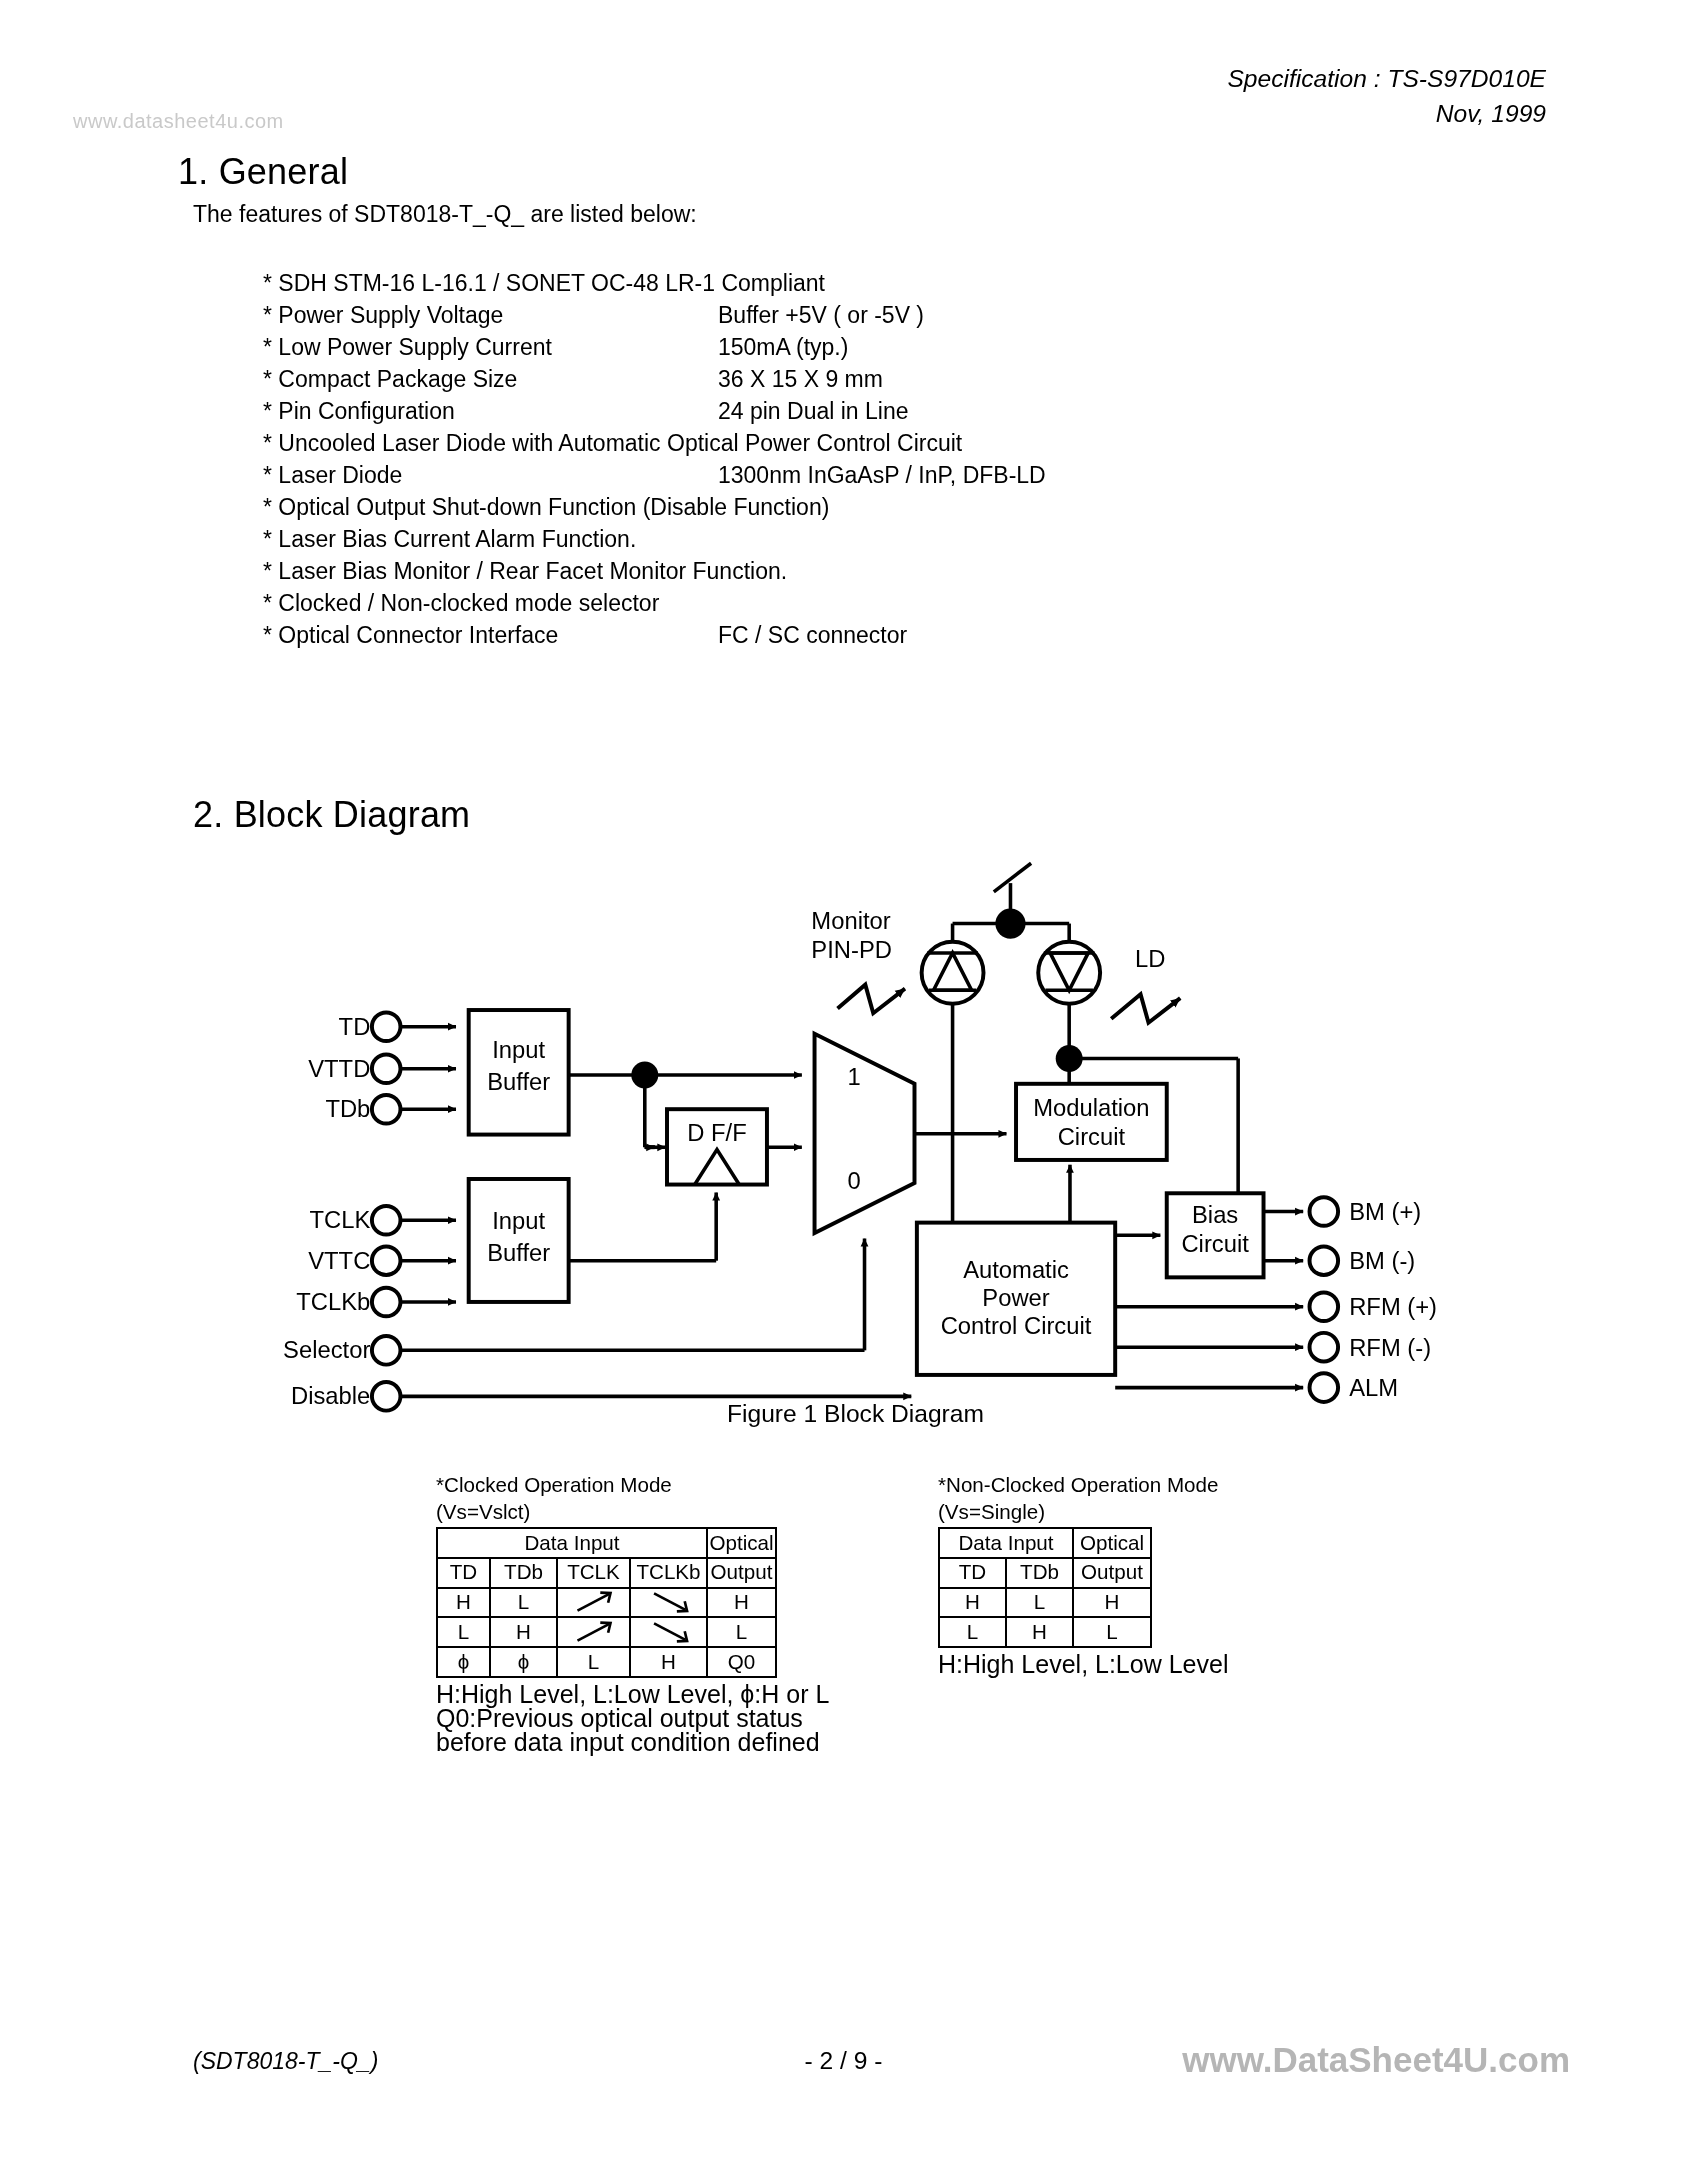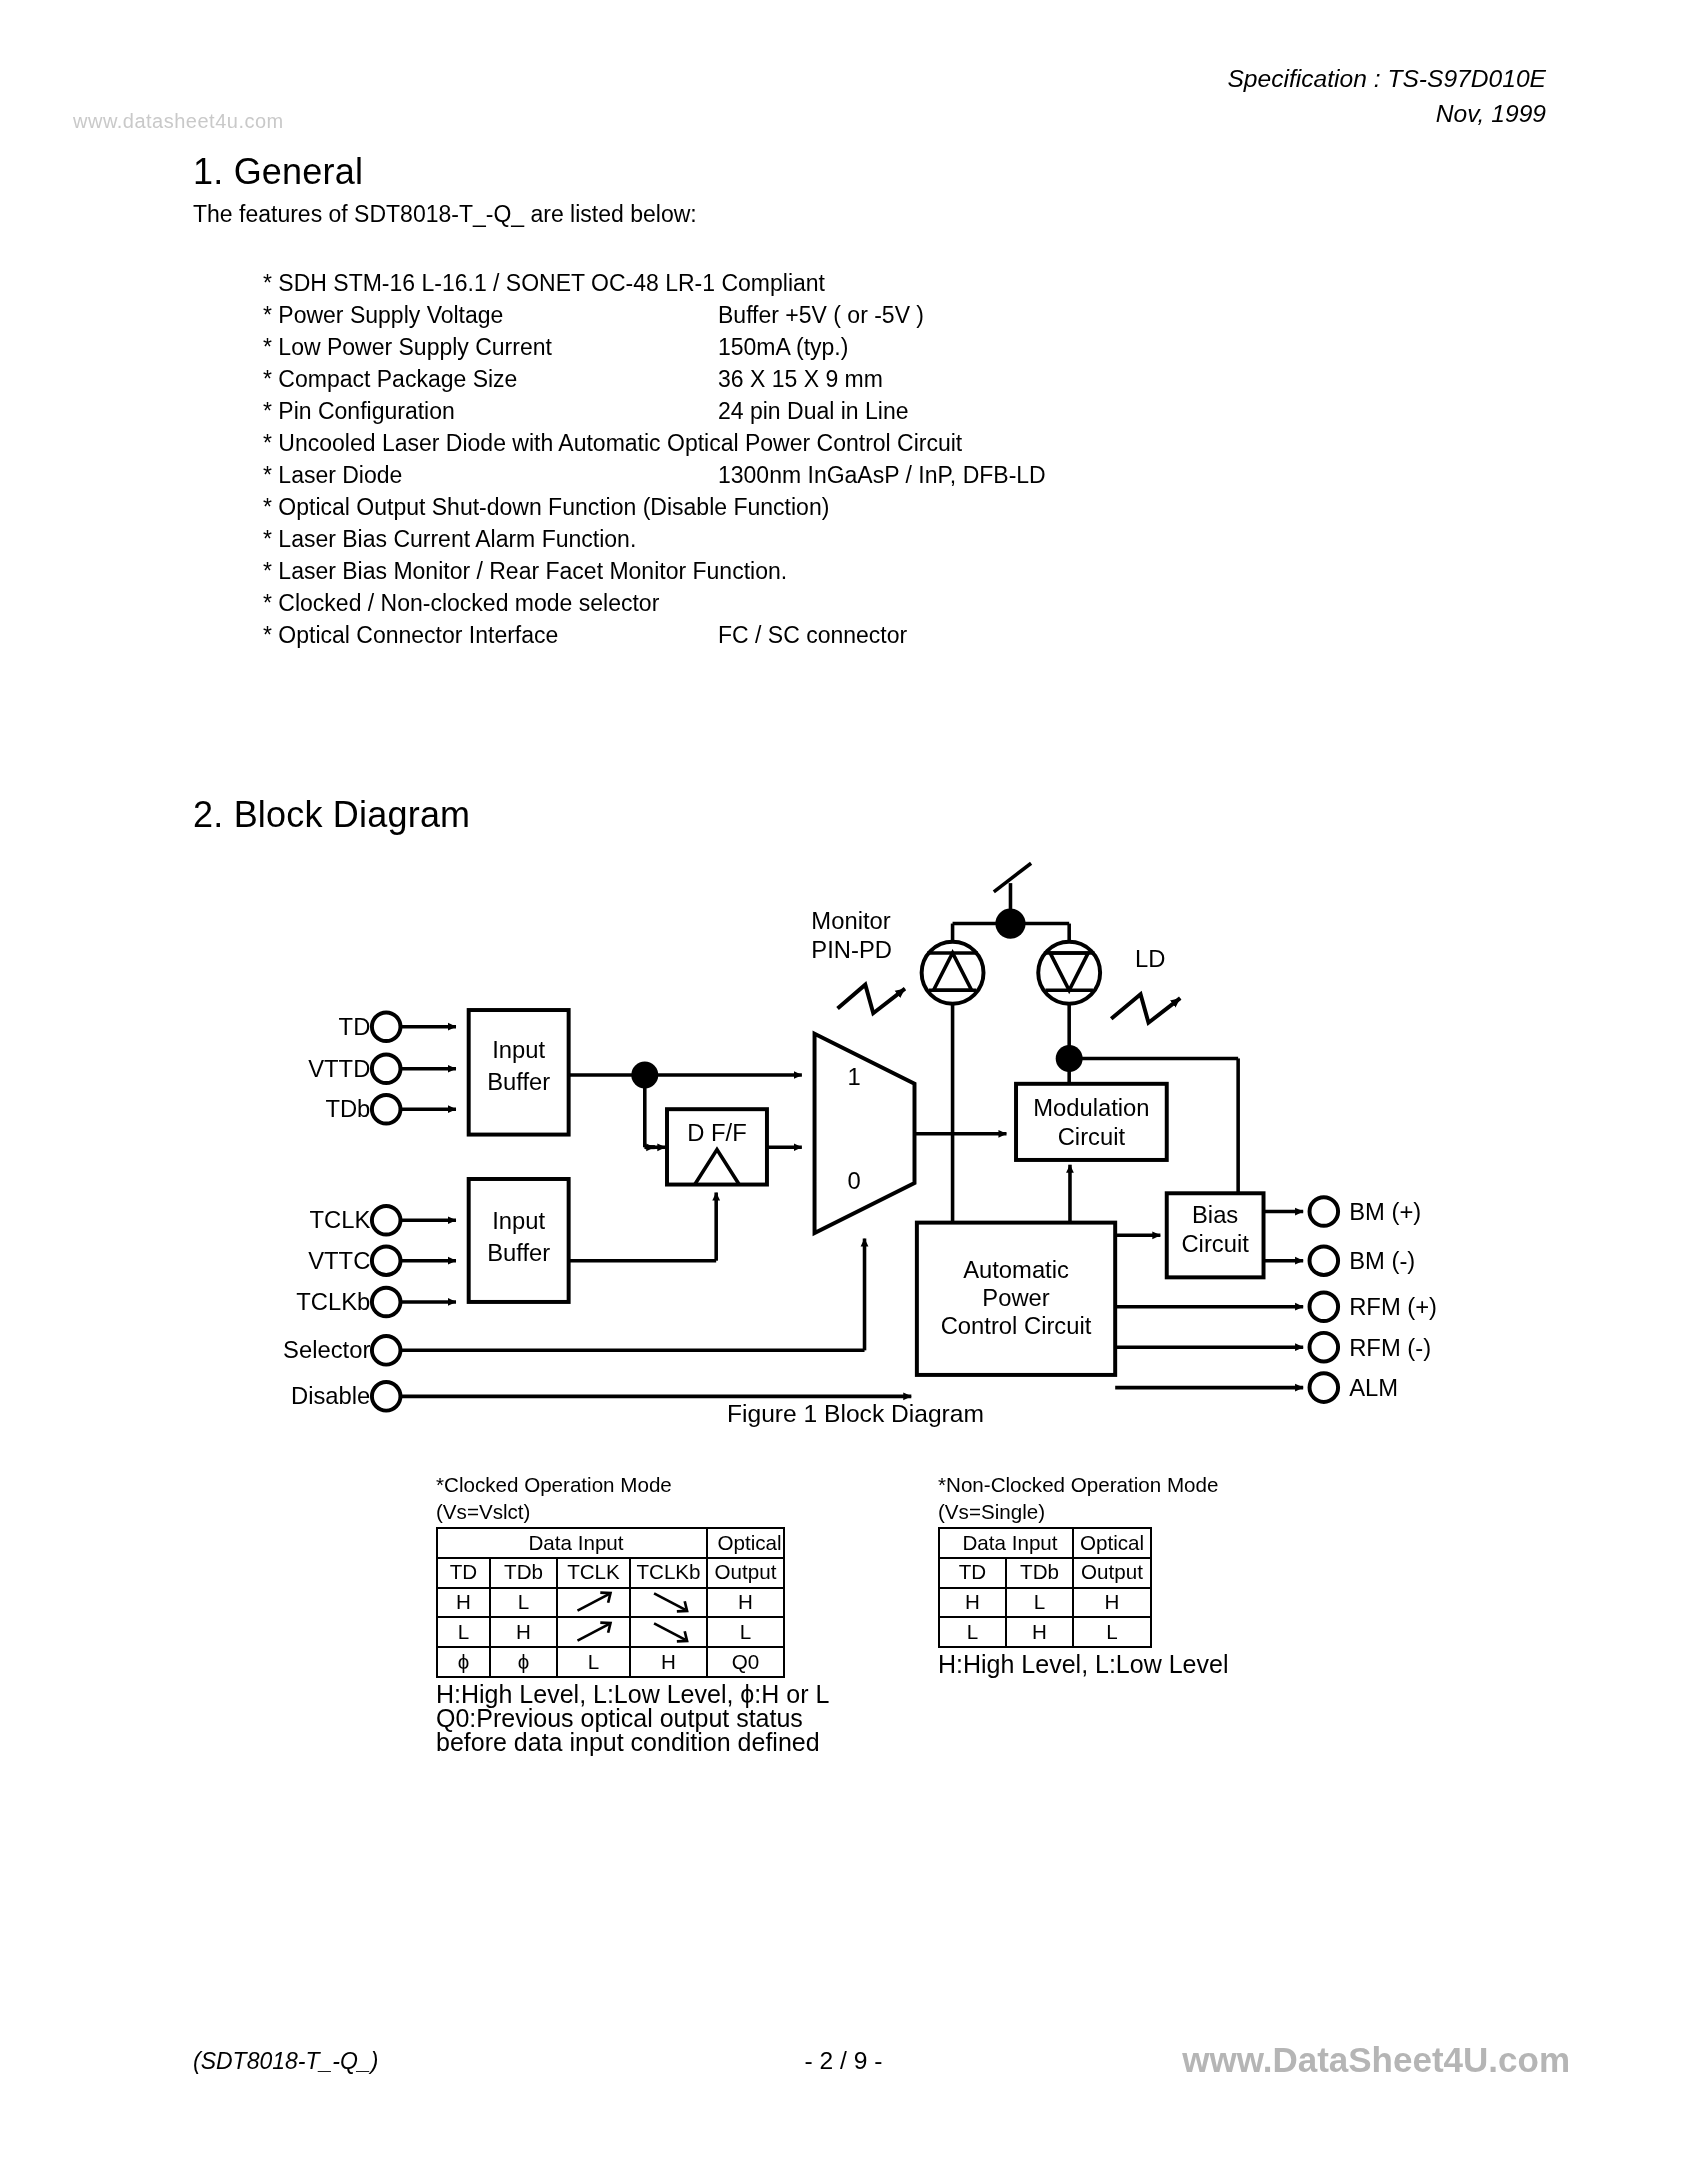--- a/index.html
+++ b/index.html
@@ -24,21 +24,21 @@
   }
 
   
   #hdr{
     position:absolute;right:141px;top:62px;text-align:right;
     font-style:italic;font-size:24.6px;line-height:1.42;white-space:nowrap;
   }
 
   
   .h1{position:absolute;font-size:36px;font-weight:400;white-space:nowrap;letter-spacing:0.2px;}
-  #h-general{left:193px;top:151px;}
+  #h-general{left:178px;top:151px;}
   #h-block{left:193px;top:794px;}
 
   #intro{position:absolute;left:193px;top:201px;font-size:23px;white-space:nowrap;}
 
   
   #features{position:absolute;left:263px;top:267px;font-size:23px;line-height:32px;}
   .feat{position:relative;white-space:nowrap;height:32px;}
   .feat .ft{display:inline-block;}
   .feat .fv{position:absolute;left:455px;top:0;}
 
@@ -52,21 +52,21 @@
   
   .tblwrap{position:absolute;font-size:20.6px;}
   #tbl-clocked{left:436px;top:1473px;}
   #tbl-nonclocked{left:938px;top:1473px;}
   .tbl-title{white-space:nowrap;line-height:24.6px;margin-bottom:2.4px;}
   table.tt{border-collapse:collapse;}
   table.tt td,table.tt th{
     border:2px solid #000;font-weight:400;font-size:20.6px;
     text-align:center;padding:1.6px 0;height:24.6px;line-height:24.6px;
   }
-  table.tt td.hd,table.tt th{font-size:20.6px;padding-left:8px;}
+  table.tt td.hd,table.tt th{font-size:20.6px;}
   .tbl-notes{margin-top:4px;line-height:24px;white-space:nowrap;font-size:25px;}
   .arrow-cell svg{display:block;margin:0 auto;}
 
   
   #tbl-clocked td.c-td{width:51px;}
   #tbl-clocked td.c-tdb{width:65px;}
   #tbl-clocked td.c-tclk{width:71px;}
   #tbl-clocked td.c-tclkb{width:75px;}
   #tbl-clocked td.c-out{width:67px;}
   

